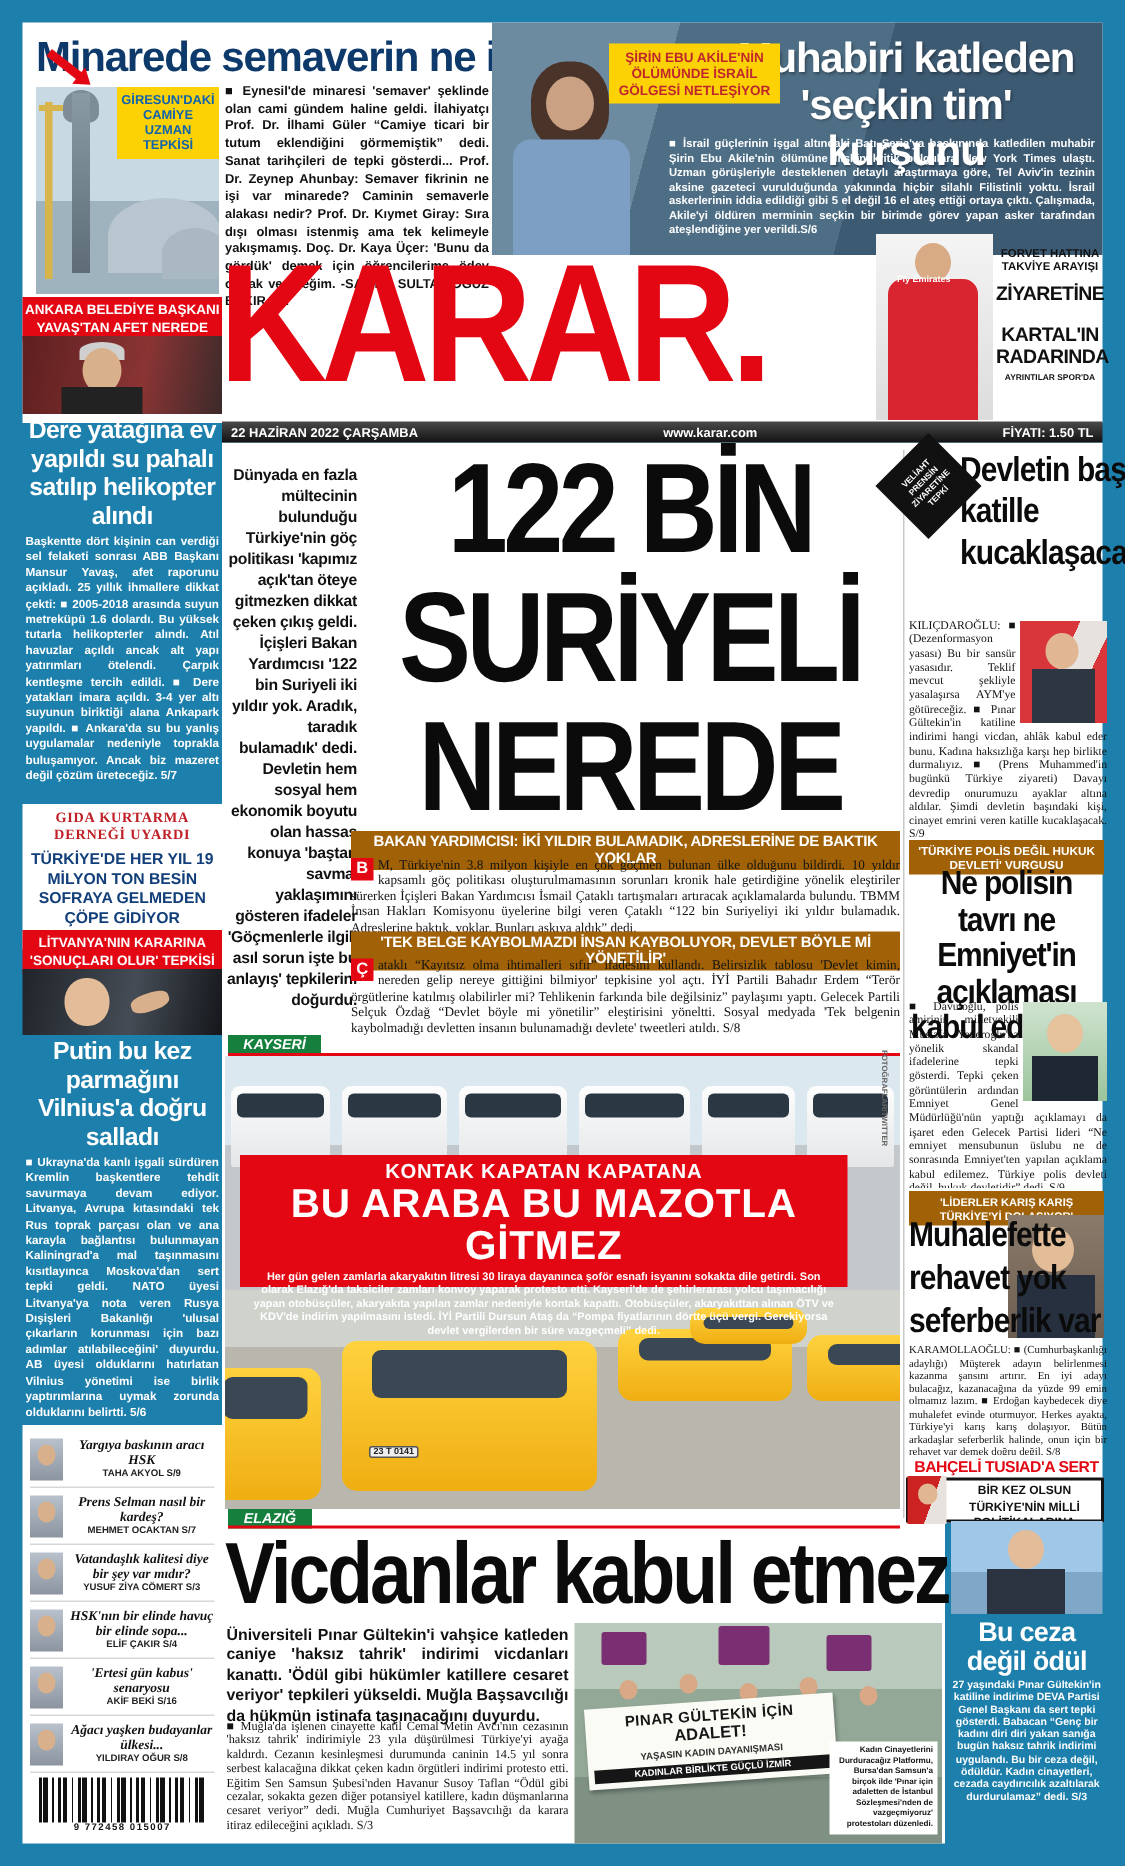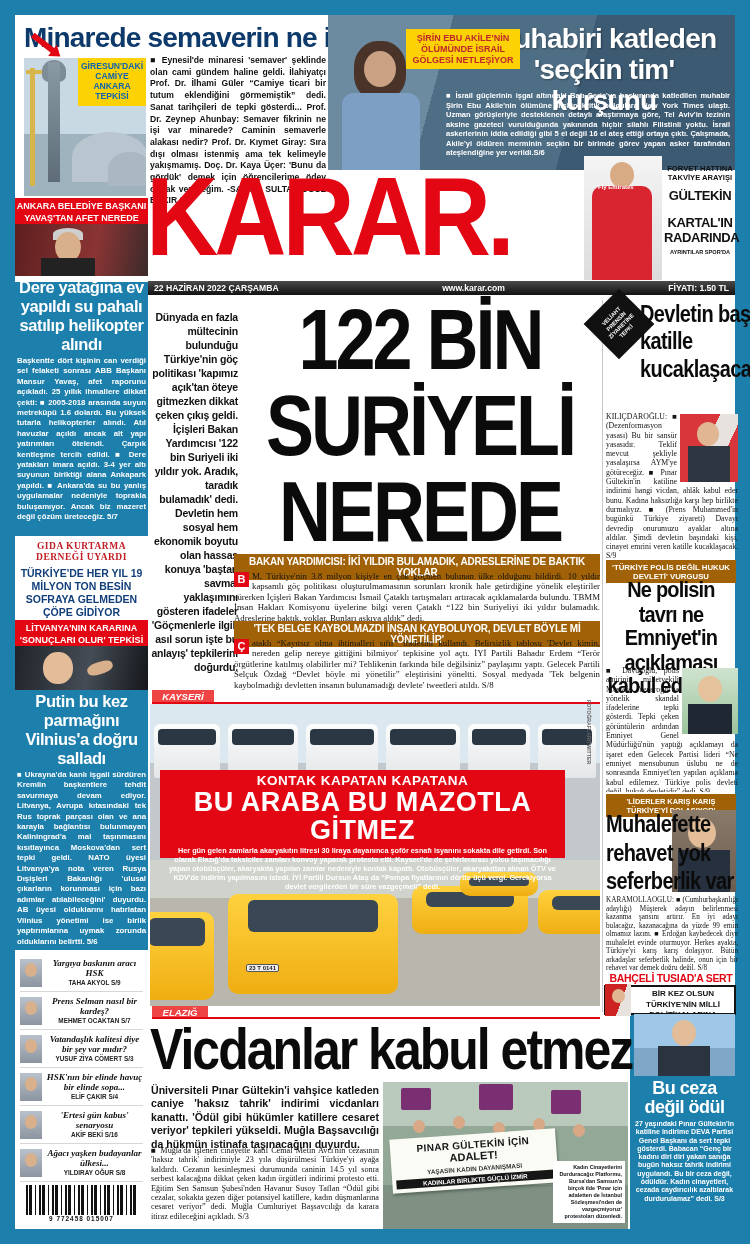--- a/index.html
+++ b/index.html
@@ -79,21 +79,21 @@
   .intro{left:151px;top:310px;width:87px;font-size:10.5px;font-weight:700;line-height:14px;text-align:right;color:#111;letter-spacing:-0.2px;}
   .bigline{position:absolute;width:360px;text-align:center;font-size:72px;font-weight:900;letter-spacing:-3px;color:#0b0b0b;line-height:72px;}
   .bigline .cond2{display:inline-block;transform:scaleY(1.18);transform-origin:top center;}
   .bbar{background:#a16207;color:#fff;font-weight:800;text-align:center;}
   .bar1{left:234px;top:554px;width:366px;font-size:10px;padding:2px 0;letter-spacing:-0.2px;}
   .para{font-family:"Liberation Serif",serif;font-size:8.8px;line-height:10.4px;text-align:justify;color:#131313;}
   .para1{left:234px;top:571px;width:366px;height:48px;}
   .dropcap{float:left;width:15px;height:15px;background:#e30613;color:#fff;font-weight:700;font-size:11px;text-align:center;line-height:15px;margin:1px 3px 0 0;font-family:"Liberation Sans",sans-serif;}
   .bar2{left:234px;top:621px;width:366px;font-size:10px;padding:2px 0;letter-spacing:-0.2px;}
   .para2{left:234px;top:638px;width:366px;height:52px;}
-  .citytag{background:#ef4444;color:#fff;font-weight:800;font-style:italic;text-align:center;font-size:9.5px;padding:1px 0;z-index:4;}
+  .citytag{background:#15803d;color:#fff;font-weight:800;font-style:italic;text-align:center;font-size:9.5px;padding:1px 0;z-index:4;}
   .kays-tag{left:152px;top:690px;width:62px;}
   .kays-line{left:152px;top:702px;width:448px;height:2px;background:#e30613;z-index:4;}
   .bus-photo{left:150px;top:704px;width:450px;height:156px;background:linear-gradient(#dce8ef 0 38%,#c3c8cd 38% 100%);overflow:hidden;}
   .bus{position:absolute;top:20px;height:54px;background:linear-gradient(#fdfdfd,#e4e6e8);border-radius:6px 6px 2px 2px;}
   .bus::before{content:"";position:absolute;left:4px;right:4px;top:5px;height:16px;background:#2c3744;border-radius:4px;}
   .red-overlay{left:160px;top:770px;width:405px;height:88px;background:#e30613;z-index:5;text-align:center;color:#fff;padding:3px 8px;box-sizing:border-box;}
   .kontak-kicker{font-size:13.5px;font-weight:900;letter-spacing:0.5px;}
   .kontak-headline{font-size:27px;font-weight:900;letter-spacing:0.5px;line-height:28px;}
   .kontak-body{font-size:7.3px;font-weight:700;line-height:9px;text-align:center;margin-top:2px;}
   .credit{left:592px;top:700px;width:10px;color:#666;font-size:5.2px;font-weight:700;transform:rotate(90deg);transform-origin:left top;white-space:nowrap;z-index:6;}
@@ -163,21 +163,21 @@
   <div class="abs tl-headline">Minarede semaverin ne işi var!</div>
   <div class="abs red-arrow"></div>
   <div class="abs tl-photo">
     <div class="crane"></div>
     <div class="crane-arm"></div>
     <div class="minaret-top"></div>
     <div class="minaret"></div>
     <div class="dome"></div>
     <div class="dome2"></div>
   </div>
-  <div class="abs tl-tag">GİRESUN'DAKİ CAMİYE ANKARA TEPKİSİ</div>
+  <div class="abs tl-tag">GİRESUN'DAKİ CAMİYE UZMAN TEPKİSİ</div>
   <div class="abs tl-body">■ Eynesil'de minaresi 'semaver' şeklinde olan cami gündem haline geldi. İlahiyatçı Prof. Dr. İlhami Güler “Camiye ticari bir tutum eklendiğini görmemiştik” dedi. Sanat tarihçileri de tepki gösterdi... Prof. Dr. Zeynep Ahunbay: Semaver fikrinin ne işi var minarede? Caminin semaverle alakası nedir? Prof. Dr. Kıymet Giray: Sıra dışı olması istenmiş ama tek kelimeyle yakışmamış. Doç. Dr. Kaya Üçer: 'Bunu da gördük' demek için öğrencilerime ödev olarak vereceğim. -SALİHA SULTAN/OĞUZ BAKIR S/2</div>
 
   <div class="abs tr-block">
     <div class="tr-press">
       <div class="tr-hair"></div>
       <div class="tr-face"></div>
       <div class="tr-vest"></div>
     </div>
     <div class="abs tr-tag">ŞİRİN EBU AKİLE'NİN ÖLÜMÜNDE İSRAİL GÖLGESİ NETLEŞİYOR</div>
     <div class="abs tr-headline">Muhabiri katleden 'seçkin tim' kurşunu</div>
@@ -185,21 +185,21 @@
   </div>
 
   <div class="abs karar"><span class="cond">KARAR.</span></div>
   <div class="abs sef-photo">
     <div class="sef-head"></div>
     <div class="sef-jersey"></div>
     <div class="sef-jtext">Fly Emirates</div>
   </div>
   <div class="abs sef-text">
     <div class="sef-kicker">FORVET HATTINA TAKVİYE ARAYIŞI</div>
-    <div class="sef-name">GÜLTEKİN</div>
+    <div class="sef-name">ZİYARETİNE</div>
     <div class="sef-name" style="margin-top:12px;">KARTAL'IN</div>
     <div class="sef-name" style="margin-top:0;">RADARINDA</div>
     <div class="sef-note">AYRINTILAR SPOR'DA</div>
   </div>
   <div class="abs datebar">
     <span>22 HAZİRAN 2022 ÇARŞAMBA</span>
     <span>www.karar.com</span>
     <span>FİYATI: 1.50 TL</span>
   </div>
 

